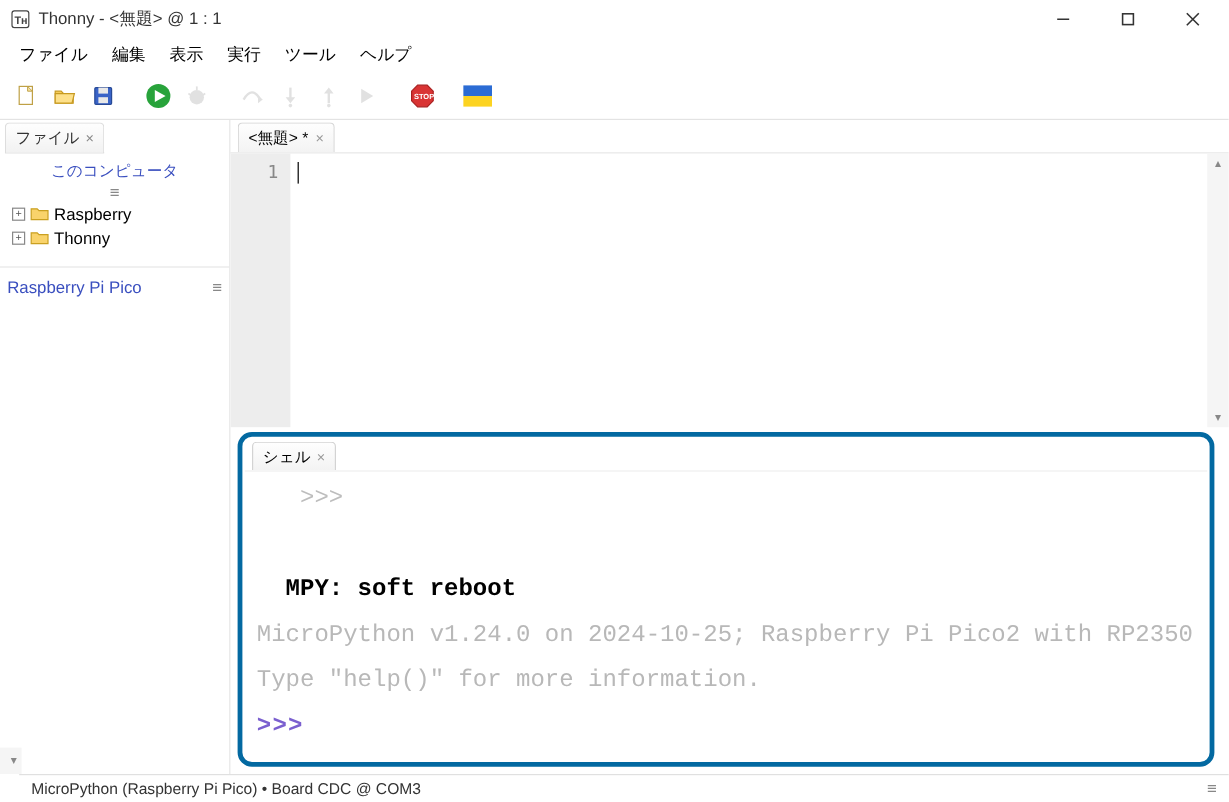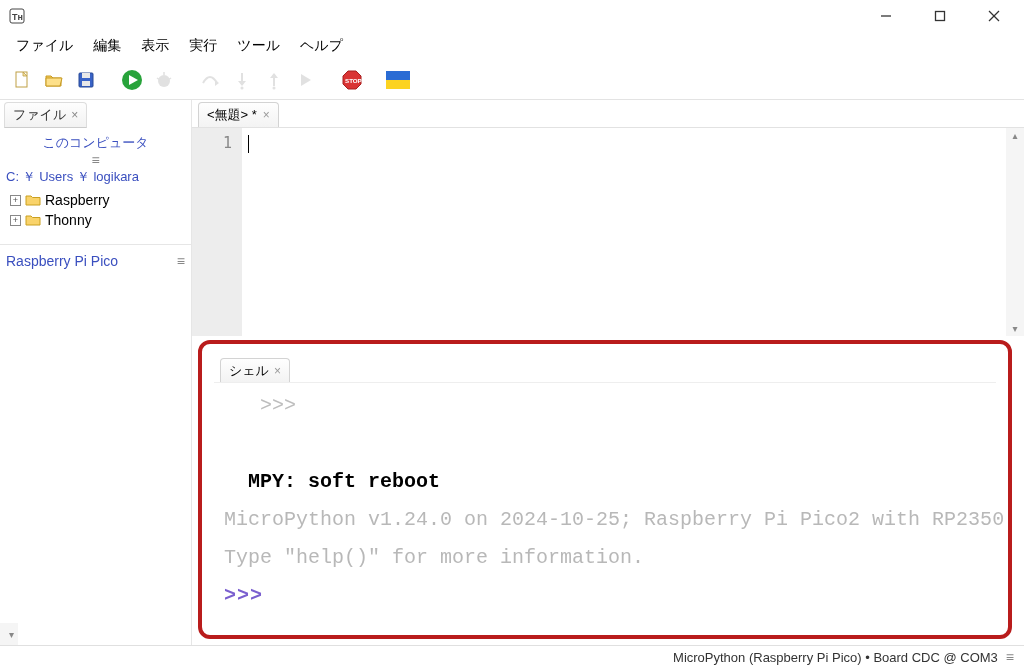--- a/index.html
+++ b/index.html
@@ -170,23 +170,23 @@
   background: #f5f5f5;
   display: flex;
   flex-direction: column;
   justify-content: space-between;
   align-items: center;
   padding: 2px 0;
 }
 .vscroll .arrow { font-size: 10px; color: #888; }
 .shell-border {
   margin: 4px 12px 6px 6px;
-  border: 4px solid #b91c1c;
+  border: 4px solid #0369a1;
   border-radius: 12px;
-  padding: 12px;
+  padding: 2px;
 }
 .shell-inner { background: #fff; border-radius: 8px; }
 .shell-tabbar {
   display: flex; align-items: flex-end; padding: 2px 6px 0 6px;
   border-bottom: 1px solid #eee;
 }
 .shell-tab {
   display: flex; align-items: center;
   height: 24px;
   background: linear-gradient(#fefefe,#f3f3f3);
@@ -208,36 +208,38 @@
 .shell-out .bold { font-weight: bold; }
 .shell-out .faint { color: #b8b8b8; }
 .shell-out .prompt { color: #7a5fcf; font-weight: bold; letter-spacing: 1px; }
 .statusbar {
   height: 23px;
   border-top: 1px solid #e0e0e0;
   font-size: 13px;
   color: #333;
   display: flex;
   align-items: center;
-  justify-content: flex-end;
+  justify-content: space-between;
   padding: 0 10px;
   gap: 8px;
+  margin-left: 16px;
 }
 .statusbar .menu-icon { color: #888; font-size: 14px; }
 </style>
 </head>
 <body>
 
 <div class="titlebar">
   <span class="titlebar-icon">
     <svg class="svg-icon" width="16" height="16" viewBox="0 0 16 16">
         <rect x="1" y="1" width="14" height="14" rx="2" fill="none" stroke="#444" stroke-width="1"></rect>
         <text x="3" y="12" font-size="9" font-family="Arial" fill="#444">Tʜ</text>
       </svg>
   </span>
+  <span class="titlebar-title">Thonny  -  &lt;無題&gt;  @  1 : 1</span>
   <span class="titlebar-spacer"></span>
   <div class="window-controls">
     <div class="window-control">
       <svg width="12" height="12" viewBox="0 0 12 12">
           <line x1="1" y1="6" x2="11" y2="6" stroke="#333" stroke-width="1.3"></line>
         </svg>
     </div>
     <div class="window-control">
       <svg width="12" height="12" viewBox="0 0 12 12">
           <rect x="1.5" y="1.5" width="9" height="9" fill="none" stroke="#333" stroke-width="1.3"></rect>
@@ -345,21 +347,20 @@
       <div class="panel-tab">
         <span>ファイル</span>
         <span class="close-x">×</span>
       </div>
     </div>
     <div class="files-panel">
       <div class="files-hdr">
         <span class="name">このコンピュータ</span>
         <span class="menu">≡</span>
       </div>
-      <div class="files-path">C: ￥ Users ￥ logikara</div>
       <div class="tree-item">
         <span class="tree-toggle">+</span>
         <svg class="folder-icon" viewBox="0 0 16 14">
             <path d="M1 3 h5 l1.5 1.5 H15 V12 H1 z" fill="#f9d36b" stroke="#caa021"></path>
           </svg>
         <span>Raspberry</span>
       </div>
       <div class="tree-item">
         <span class="tree-toggle">+</span>
         <svg class="folder-icon" viewBox="0 0 16 14">

